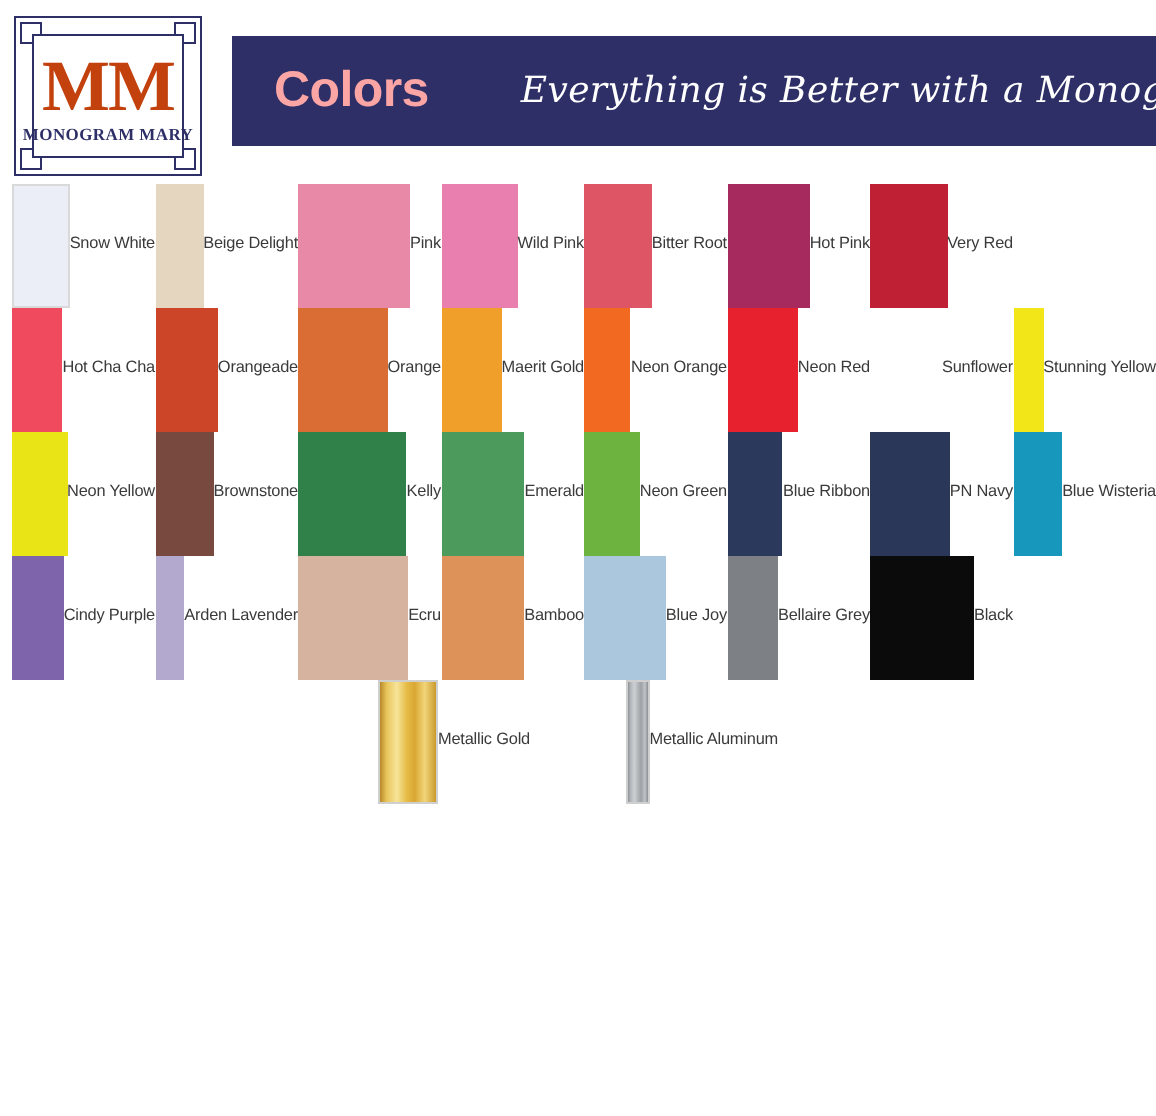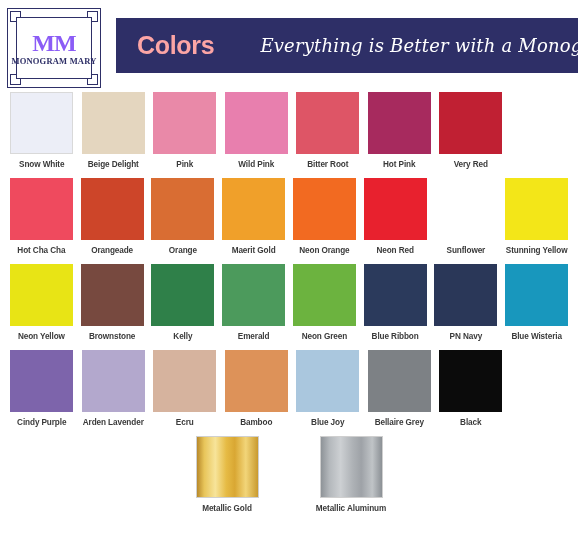--- a/index.html
+++ b/index.html
@@ -54,23 +54,23 @@
     bottom: 9px;
     border: 1.5px solid #2e2f67;
     display: flex;
     flex-direction: column;
     align-items: center;
     justify-content: center;
     background: #ffffff;
   }
   .logo-mm {
     font-family: "Liberation Serif", serif;
-    font-size: 24px;
+    font-size: 36px;
     font-weight: 700;
-    color: #8b5cf6;
+    color: #c2410c;
     line-height: 0.95;
     letter-spacing: -1px;
     margin-top: 2px;
   }
   .logo-name {
     font-family: "Liberation Serif", serif;
     font-size: 8.5px;
     font-weight: 700;
     color: #2e2f67;
     letter-spacing: 0.2px;
@@ -114,23 +114,22 @@
     display: flex;
     margin-bottom: 0;
   }
   .swatch-row.metallic {
     justify-content: center;
     gap: 48px;
   }
   .swatch-cell {
     width: 71.5px;
     display: flex;
-    flex-direction: column;
+    flex-direction: row;
     align-items: center;
-    font-weight: bold;
   }
   .swatch-chip {
     width: 63px;
     height: 62px;
   }
   .swatch-chip.bordered {
     box-sizing: border-box;
     border: 1px solid #d9d9d9;
   }
   .swatch-label {

